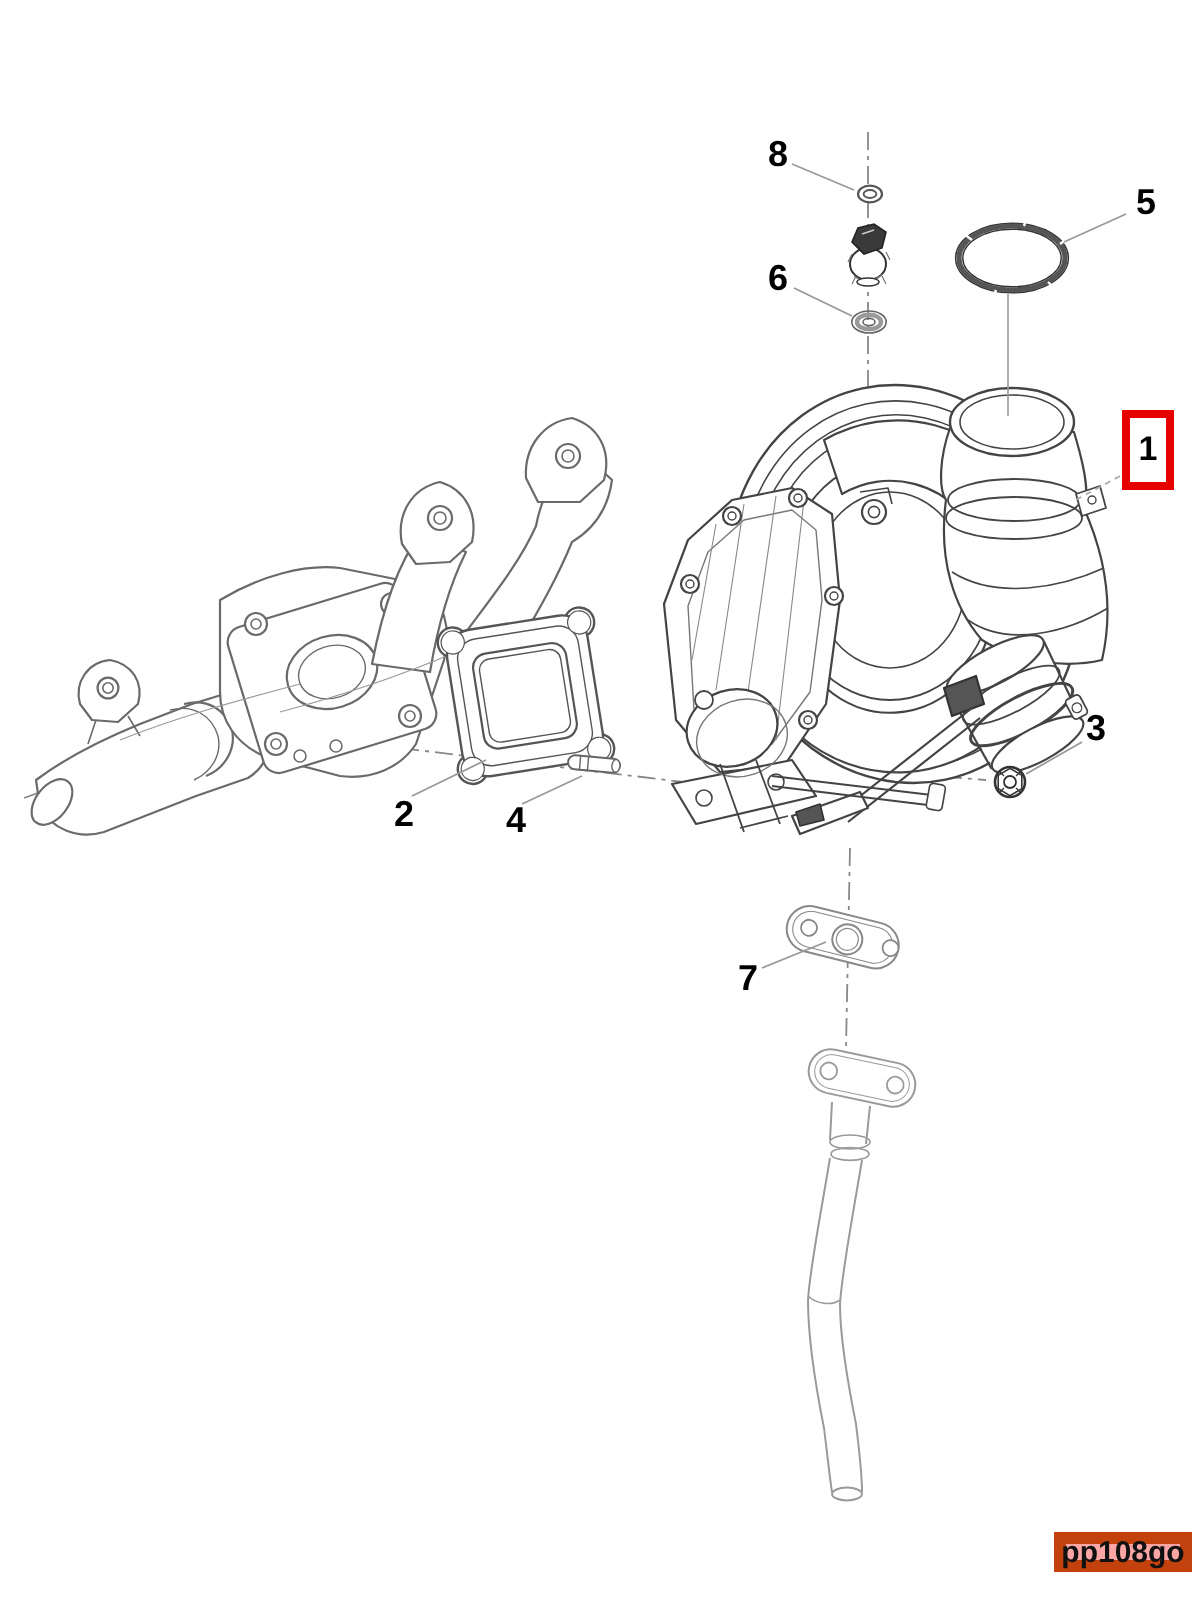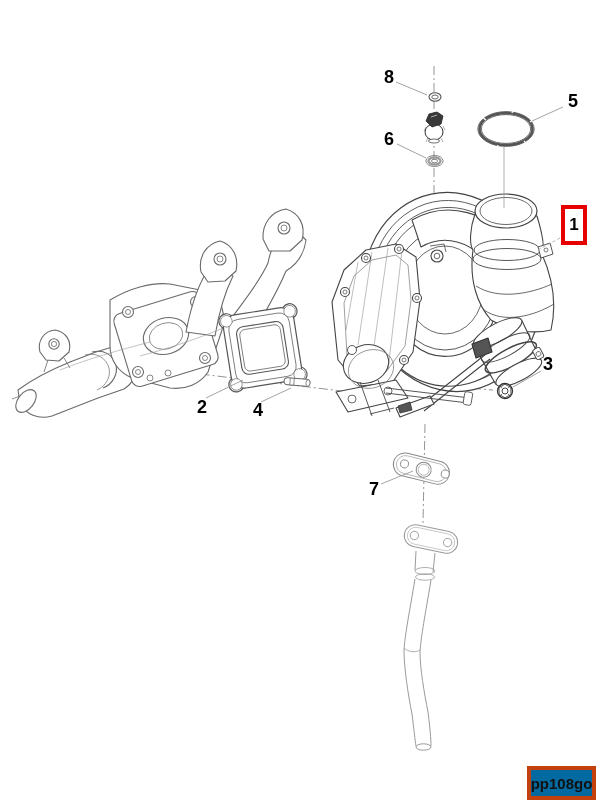--- a/index.html
+++ b/index.html
@@ -5,22 +5,22 @@
   html,body{margin:0;padding:0;background:#fff;}
   .stage{position:relative;width:600px;height:800px;background:#fff;overflow:hidden;
          font-family:"Liberation Sans",sans-serif;}
   .stage svg{position:absolute;left:0;top:0;}
   .callout{position:absolute;transform:translate(-50%,-50%);font-weight:bold;
            font-size:18px;color:#000;line-height:1;user-select:none;}
   .highlight-box{position:absolute;left:561px;top:205px;width:26px;height:40px;
                  box-sizing:border-box;border:4px solid #e60000;background:#fff;
                  display:flex;align-items:center;justify-content:center;
                  font-weight:bold;font-size:17px;color:#000;}
-  .code-box{position:absolute;left:527px;top:766px;width:69px;height:34px;
-            box-sizing:border-box;border:4px solid #c2410c;background:#0369a1;
+  .code-box{position:absolute;left:527px;top:766px;width:69px;height:20px;
+            box-sizing:border-box;border:6px solid #c2410c;background:#fca5a5;
             display:flex;align-items:center;justify-content:center;
             font-weight:bold;font-size:15px;color:#111;}
 </style>
 </head>
 <body>
 
 <div class="stage">
 
 <svg width="600" height="800" viewBox="0 0 600 800">
 

